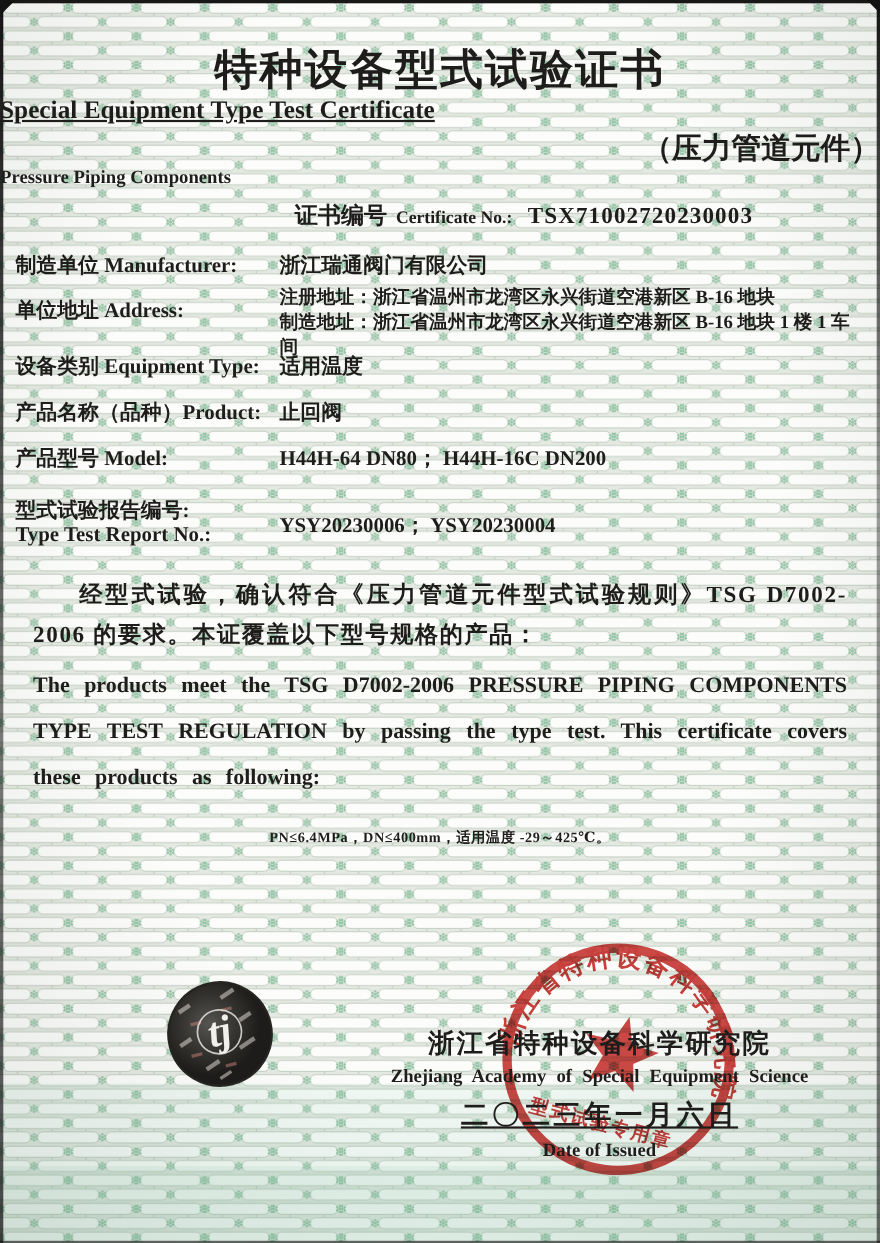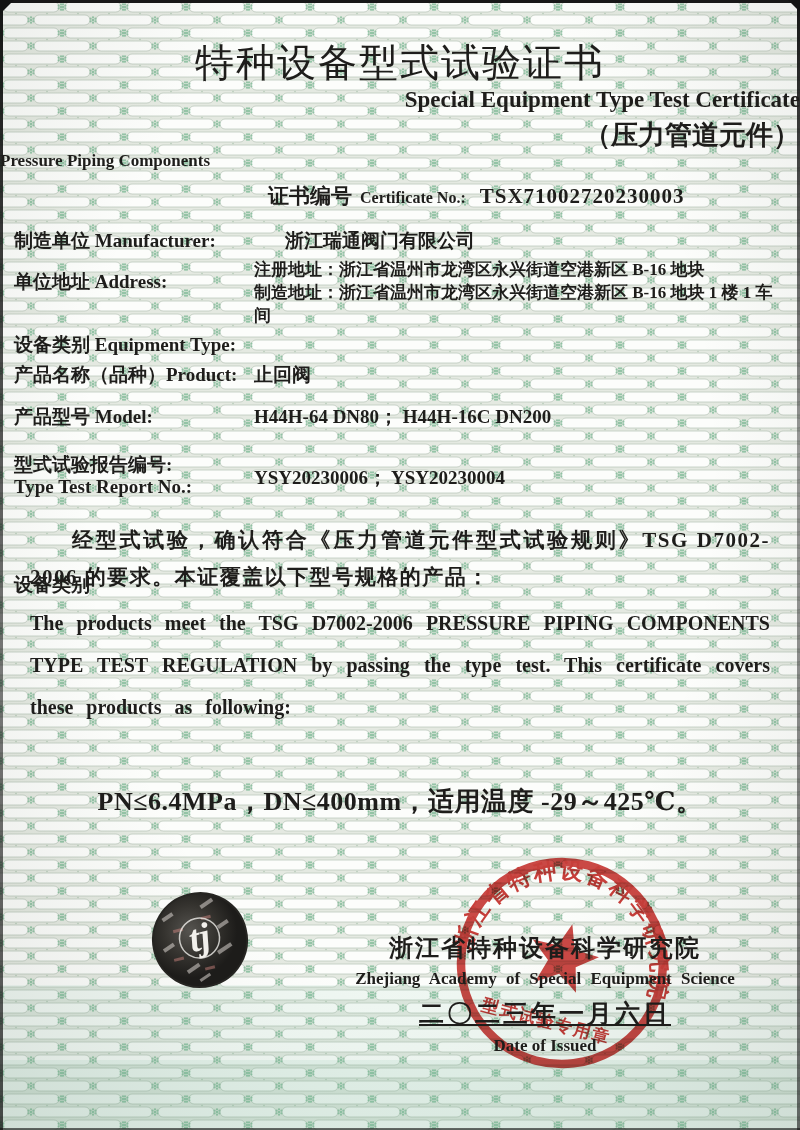--- a/index.html
+++ b/index.html
@@ -22,49 +22,49 @@
     background:linear-gradient(#141414 0%, rgba(20,20,20,.55) 60%, rgba(20,20,20,.75) 100%);}
   .edge-right{position:absolute;right:0;top:0;width:3px;height:100%;z-index:3;
     background:linear-gradient(#141414 0%, rgba(20,20,20,.4) 40%, rgba(20,20,20,.6) 100%);}
   .edge-bottom{position:absolute;left:0;bottom:0;width:100%;height:2px;background:rgba(15,15,15,.6);z-index:3;}
   .corner-tl,.corner-tr{position:absolute;top:0;width:0;height:0;z-index:3;}
   .corner-tl{left:0;border-top:14px solid #131313;border-right:14px solid transparent;}
   .corner-tr{right:0;border-top:12px solid #131313;border-left:12px solid transparent;}
 
   .abs{position:absolute;z-index:4;}
 
-  .title-cn{top:36px;left:0;width:100%;text-align:center;font-size:39px;font-weight:normal;letter-spacing:2px;}
-  .title-en{top:87px;left:0;width:100%;text-align:right;font-size:23px;font-weight:bold;}
+  .title-cn{top:36px;left:0;width:100%;text-align:center;font-size:39px;font-weight:bold;letter-spacing:2px;}
+  .title-en{top:87px;left:0;width:100%;text-align:left;font-size:23px;font-weight:bold;text-decoration:underline;}
   .sub-cn{top:117px;left:0;width:100%;text-align:right;font-size:27px;font-weight:bold;}
   .sub-en{top:151px;left:0;width:100%;text-align:left;font-size:17px;font-weight:bold;}
 
   .cert-line{top:182px;left:268px;display:flex;align-items:baseline;white-space:nowrap;}
   .cert-line .cn{font-size:21px;font-weight:bold;margin-right:8px;}
   .cert-line .en{font-size:16px;font-weight:bold;margin-right:14px;}
   .cert-line .no{font-size:21px;font-weight:bold;letter-spacing:1px;}
 
   .frow{left:14px;width:772px;display:flex;align-items:flex-start;}
   .frow .lbl{flex:0 0 240px;font-size:19px;font-weight:bold;white-space:nowrap;}
   .frow .val{font-size:19px;font-weight:bold;}
-  .row-manufacturer{top:228px;gap:31px;}
+  .row-manufacturer{top:228px;}
   .row-address{top:258px;}
   .row-address .lbl{padding-top:11px;}
   .row-address .val{font-size:17px;line-height:23px;}
-  .row-equipment{top:332px;flex-direction:column;}
+  .row-equipment{top:320px;}
   .row-product{top:362px;}
   .row-model{top:404px;}
   .row-report{top:454px;}
   .row-report .lbl{line-height:22px;}
   .row-report .val{padding-top:11px;}
 
   .para-cn{top:522px;left:30px;width:740px;font-size:21px;font-weight:600;
     line-height:37px;text-indent:2em;letter-spacing:1.5px;text-align:justify;}
   .para-en{top:602px;left:30px;width:740px;font-size:20px;font-weight:bold;
     line-height:42px;text-align:justify;word-spacing:8px;}
-  .spec-line{top:784px;left:0;width:100%;text-align:center;font-size:26px;font-weight:bold;letter-spacing:0.5px;}
+  .spec-line{top:752px;left:0;width:100%;text-align:center;font-size:13px;font-weight:bold;letter-spacing:0.5px;}
 
   .issuer-block{top:932px;left:290px;width:510px;text-align:center;z-index:6;}
   .issuer-cn{font-size:24px;font-weight:bold;letter-spacing:2px;}
   .issuer-en{font-size:17px;font-weight:bold;word-spacing:5px;margin-top:5px;}
   .date-cn{font-size:25px;font-weight:600;letter-spacing:3px;margin-top:8px;text-decoration:underline;}
   .date-en{font-size:17px;font-weight:bold;margin-top:6px;}
 
   .seal{position:absolute;left:442px;top:843px;z-index:5;opacity:0.88;mix-blend-mode:multiply;}
   .holo{position:absolute;left:150px;top:890px;z-index:5;}
 </style>
@@ -128,21 +128,21 @@
   <div class="abs frow row-address">
     <span class="lbl">单位地址 Address:</span>
     <span class="val">
       <div>注册地址：浙江省温州市龙湾区永兴街道空港新区 B-16 地块</div>
       <div>制造地址：浙江省温州市龙湾区永兴街道空港新区 B-16 地块 1 楼 1 车间</div>
     </span>
   </div>
 
   <div class="abs frow row-equipment">
     <span class="lbl">设备类别 Equipment Type:</span>
-    <span class="val">设备类别</span>
+    <span class="val">适用温度</span>
   </div>
 
   <div class="abs frow row-product">
     <span class="lbl">产品名称（品种）Product:</span>
     <span class="val">止回阀</span>
   </div>
 
   <div class="abs frow row-model">
     <span class="lbl">产品型号 Model:</span>
     <span class="val">H44H-64 DN80； H44H-16C DN200</span>

